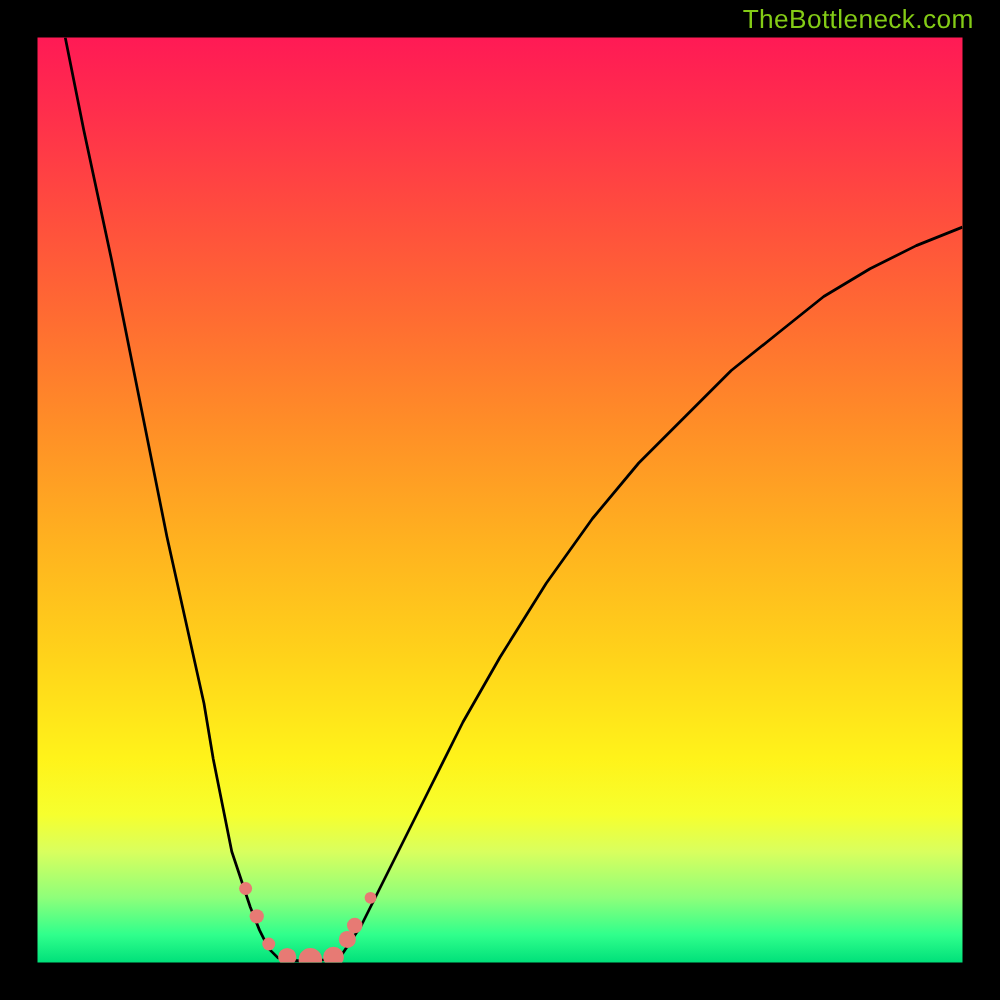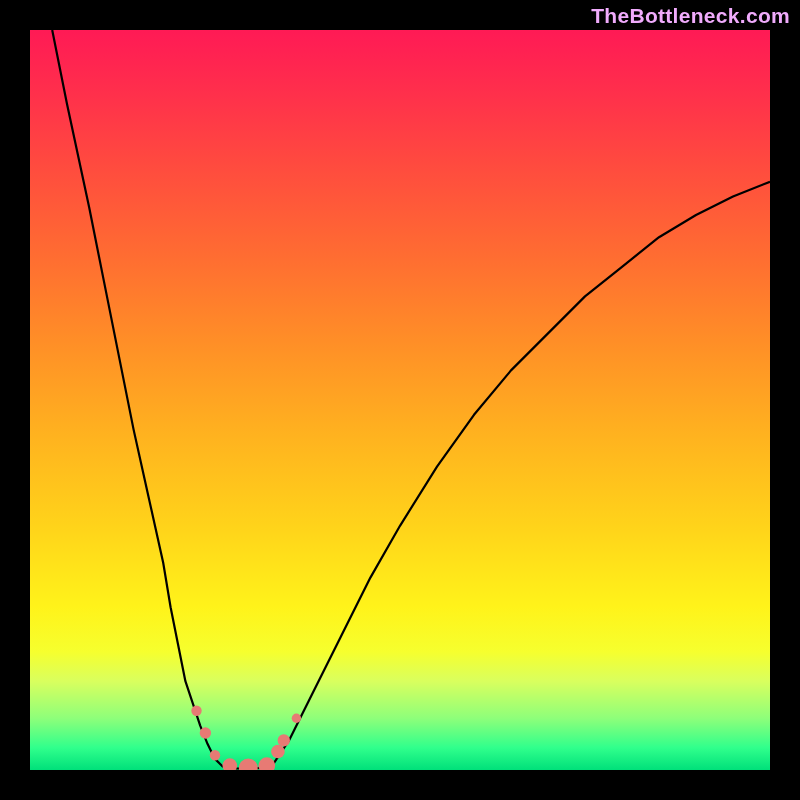--- a/index.html
+++ b/index.html
@@ -38,24 +38,24 @@
       #f6ff2e 84%,
       #d9ff5e 88%,
       #8eff7a 93%,
       #30ff8c 97%,
       #00e07a 100%
     );
   }
   .watermark {
     position: absolute;
     top: 4px;
-    right: 10px;
-    color: #f0abfc;
+    right: 21px;
+    color: #84cc16;
     font-size: 21px;
-    font-weight: 700;
+    font-weight: 400;
     letter-spacing: 0.3px;
   }
   svg.overlay {
     position: absolute;
     top: 0;
     left: 0;
   }
 </style>
 </head>
 <body>

